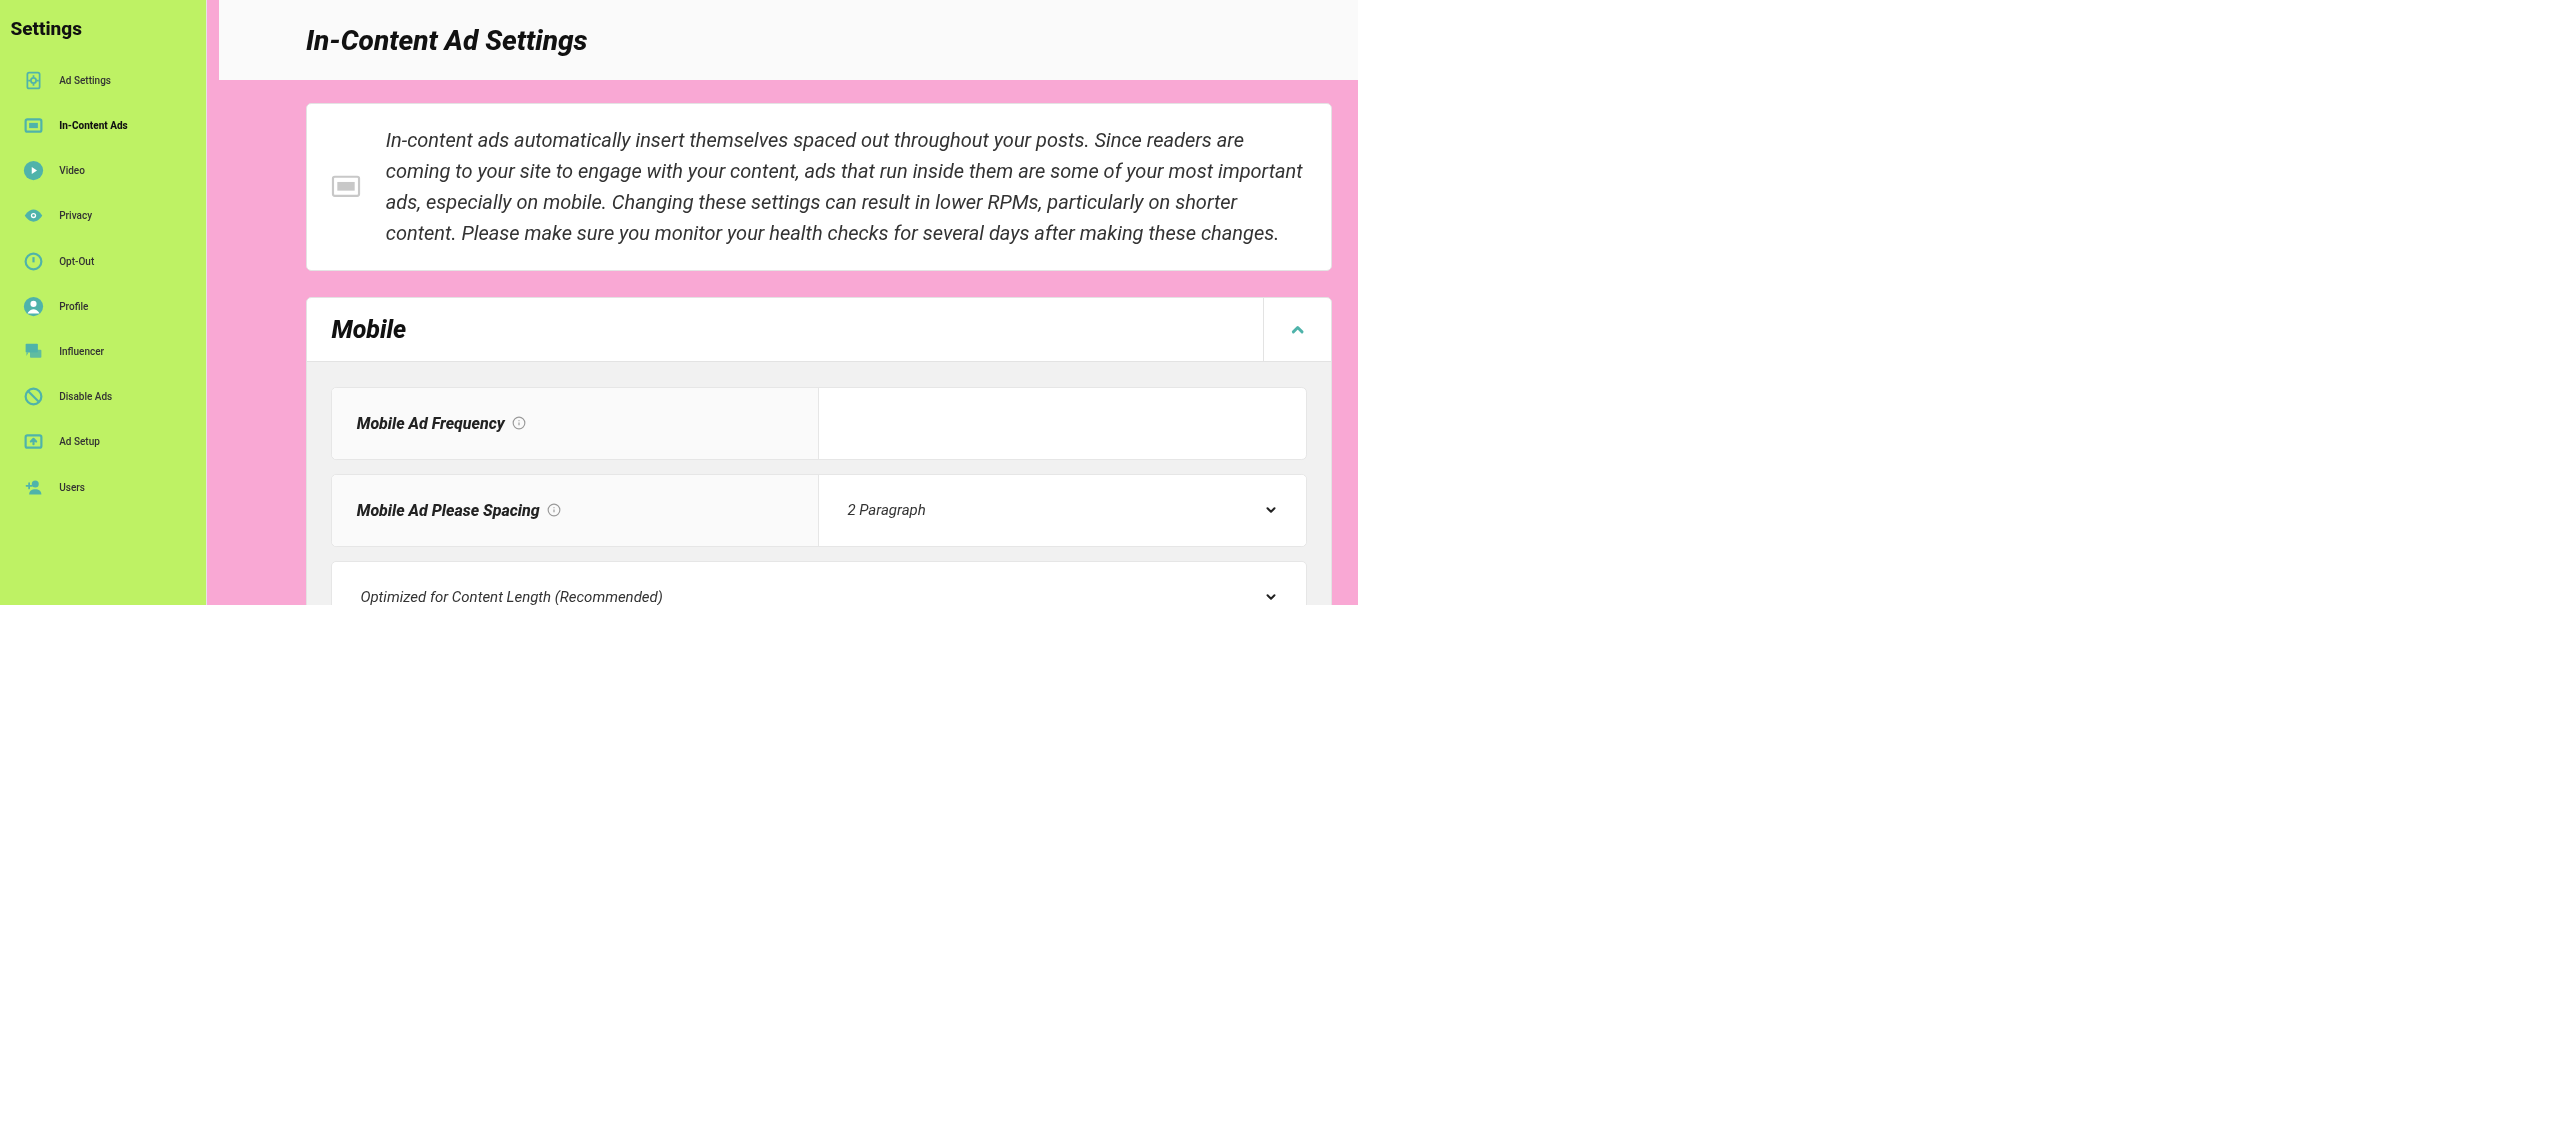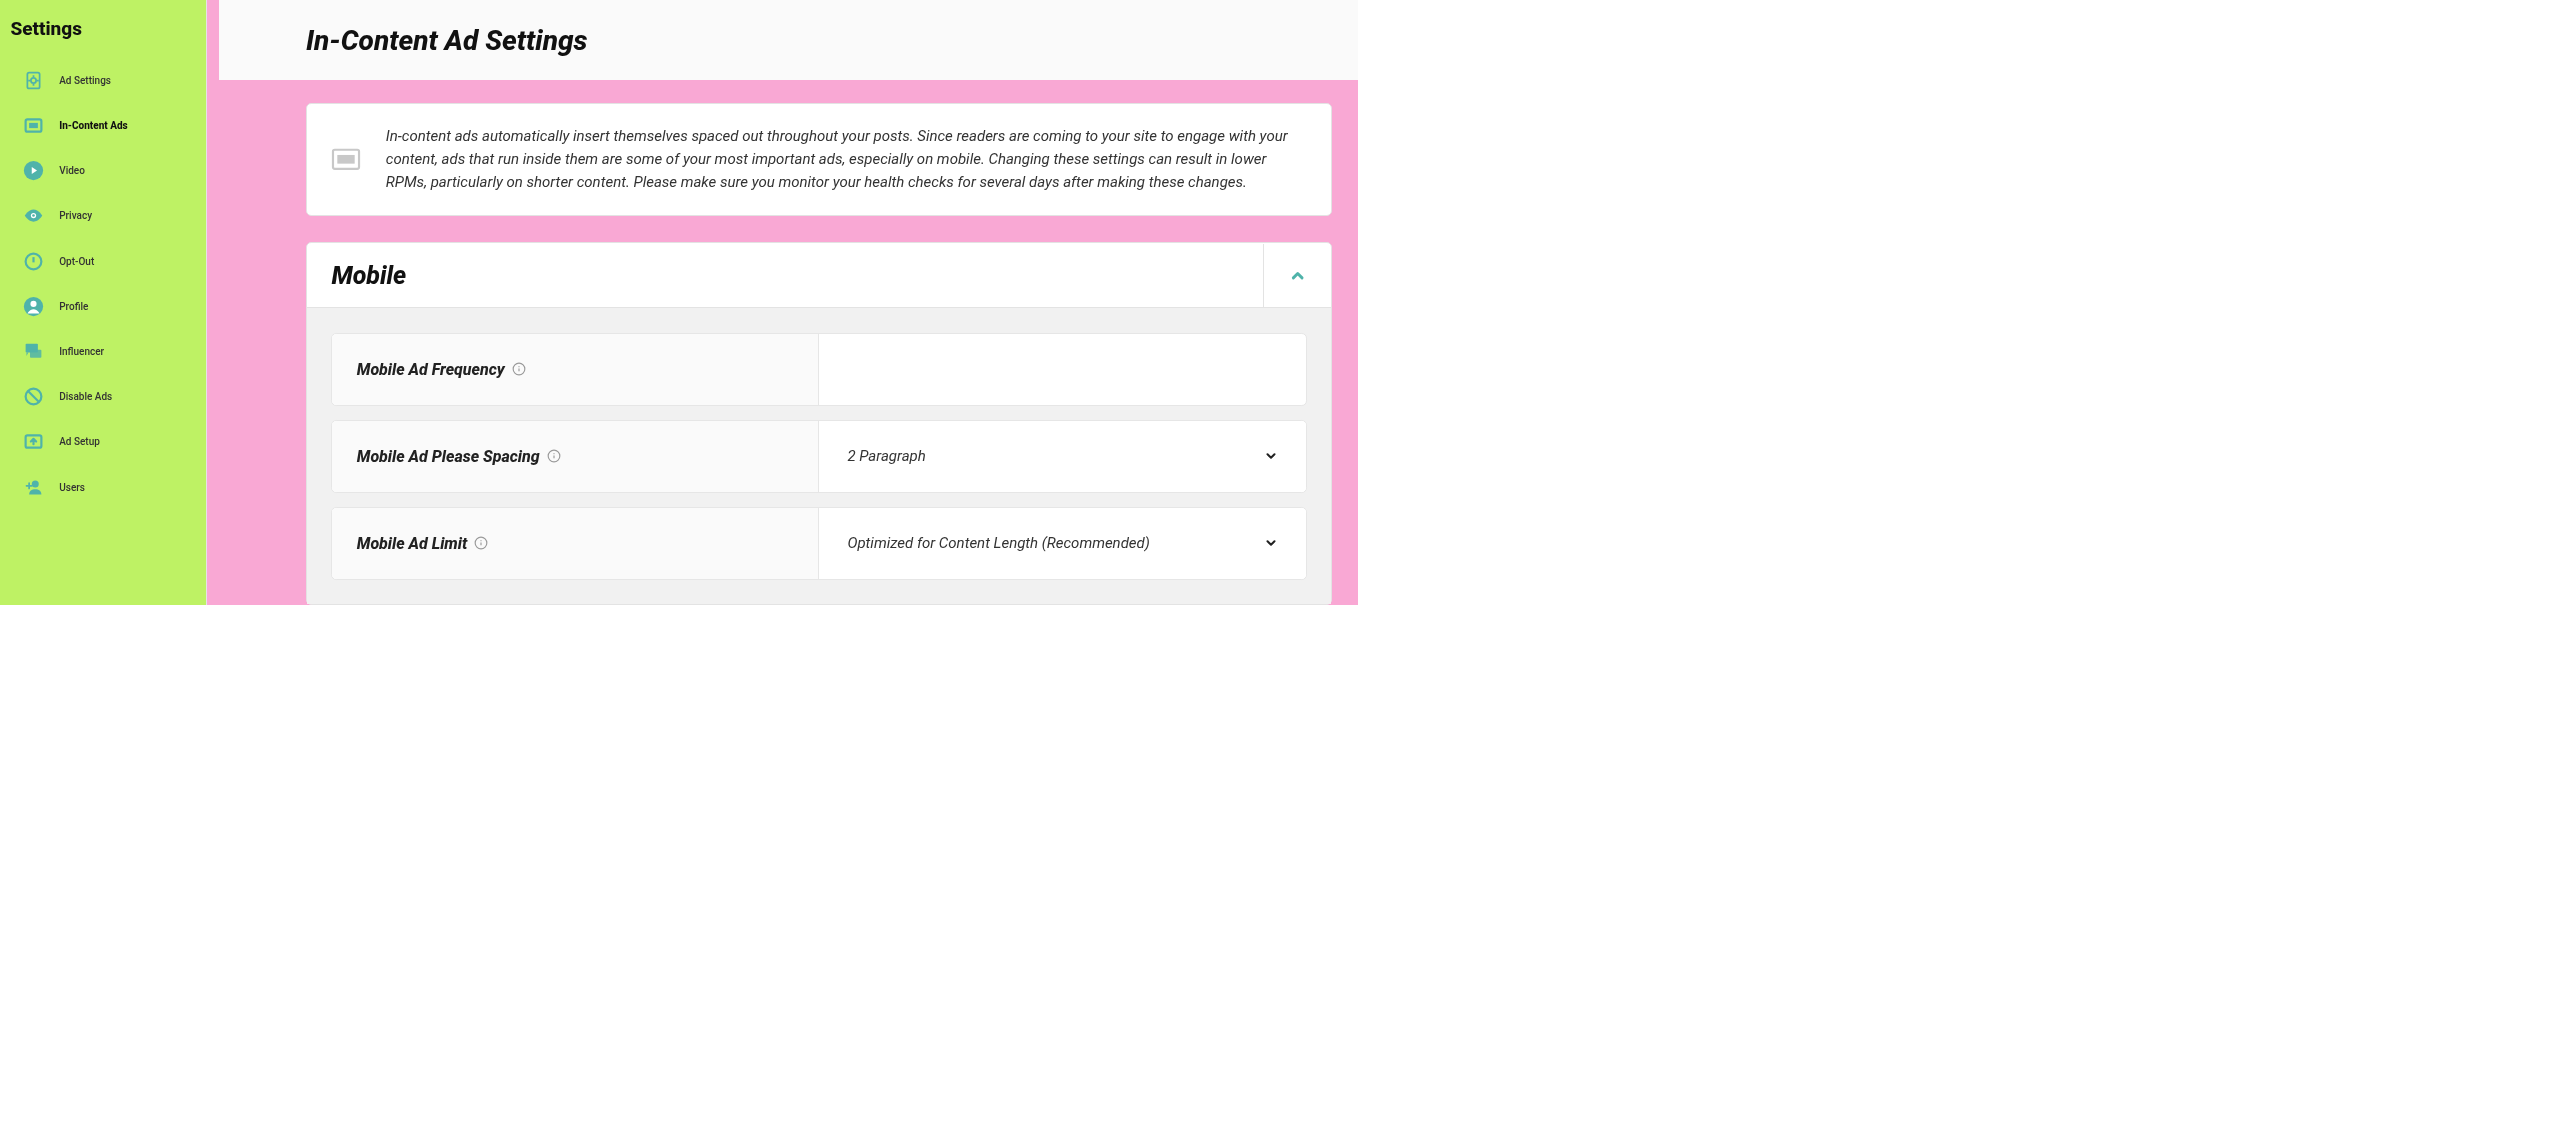--- a/index.html
+++ b/index.html
@@ -84,21 +84,21 @@
       gap: 24.4px;
       align-items: center;
     }
     .info-icon {
       width: 30px;
       height: 22.6px;
       flex-shrink: 0;
       color: #c8c8c8;
     }
     .info-text {
-      font-size: 15px;
+      font-size: 20px;
       line-height: 1.55;
       color: #333;
     }
     .panel {
       background: #fff;
       border: 0.9px solid #e3e3e3;
       border-radius: 5.2px;
       margin-top: 26px;
     }
     .panel-header {
@@ -347,30 +347,20 @@
             <span class="value">2 Paragraph</span>
             <span class="chevron-down">
               <svg width="14" height="14" viewBox="0 0 24 24" fill="none" stroke="currentColor" stroke-width="3.5" stroke-linecap="round" stroke-linejoin="round">
                 <polyline points="6 9 12 15 18 9"></polyline>
               </svg>
             </span>
           </div>
         </div>
 
         <div class="setting-row">
-          <div class="setting-label-col">
-            <span class="label">Mobile Ad Limit</span>
-            <span class="info-circle">
-              <svg width="14" height="14" viewBox="0 0 24 24" fill="none" stroke="currentColor" stroke-width="2">
-                <circle cx="12" cy="12" r="10"></circle>
-                  <line x1="12" y1="16" x2="12" y2="11"></line>
-                  <circle cx="12" cy="8" r="1" fill="currentColor" stroke="none"></circle>
-              </svg>
-            </span>
-          </div>
           <div class="setting-value-col">
             <span class="value">Optimized for Content Length (Recommended)</span>
             <span class="chevron-down">
               <svg width="14" height="14" viewBox="0 0 24 24" fill="none" stroke="currentColor" stroke-width="3.5" stroke-linecap="round" stroke-linejoin="round">
                 <polyline points="6 9 12 15 18 9"></polyline>
               </svg>
             </span>
           </div>
         </div>
 

